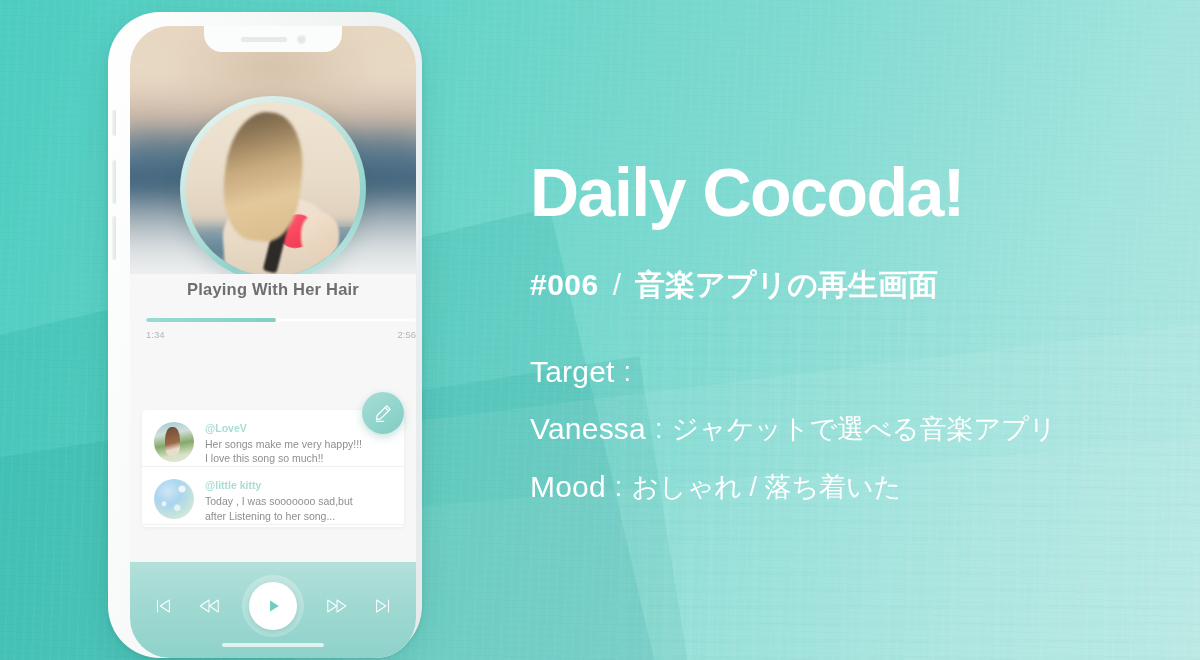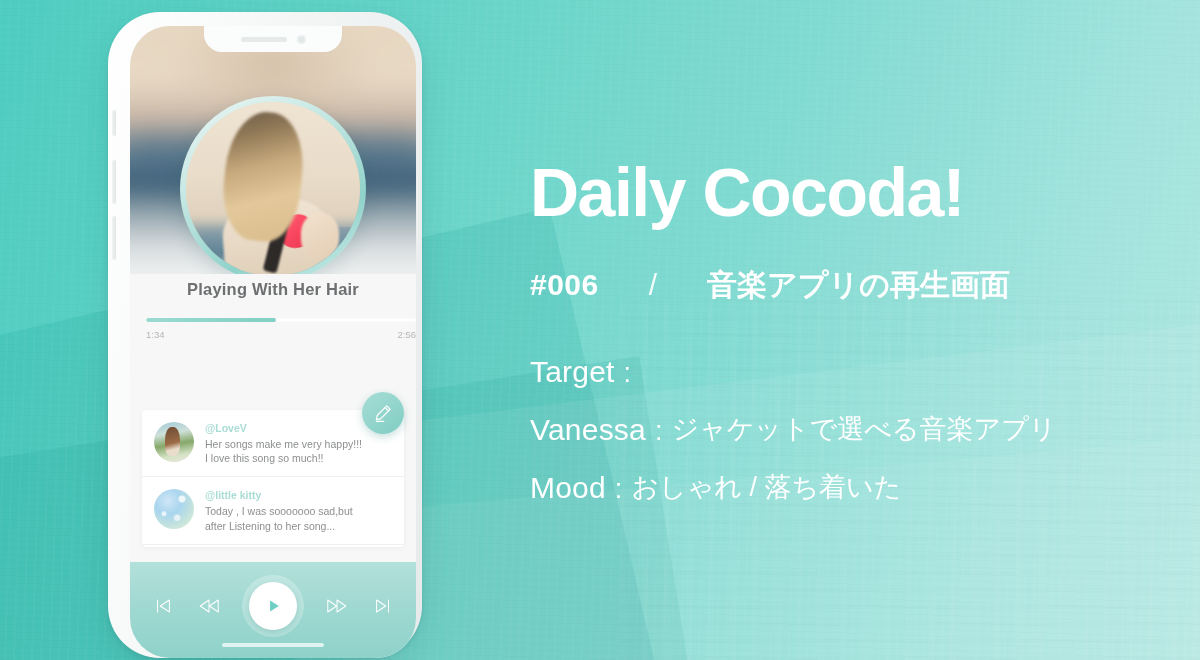--- a/index.html
+++ b/index.html
@@ -263,21 +263,21 @@
     position: absolute; left: 12px; top: 384px;
     width: 262px;
     background: #ffffff;
     border-radius: 4px;
     box-shadow: 0 1px 4px rgba(0,0,0,0.05);
     overflow: hidden;
     padding-bottom: 2px;
   }
   .comment {
     display: flex;
-    padding: 12px 12px 11px 12px;
+    padding: 12px 12px 1px 12px;
     border-bottom: 1px solid #f0f0f0;
   }
   .comment:last-child { border-bottom: 1px solid #f0f0f0; }
   .c-avatar {
     width: 40px; height: 40px; min-width: 40px;
     border-radius: 50%;
     overflow: hidden;
     margin-right: 11px;
     position: relative;
   }
@@ -362,27 +362,27 @@
     font-weight: bold;
     letter-spacing: -1.5px;
     line-height: 1;
     color: #ffffff;
   }
   .subtitle {
     position: absolute; left: 0; top: 265px;
     font-size: 30px;
     font-weight: bold;
     color: #ffffff;
-    display: flex; align-items: baseline; gap: 36px;
+    display: flex; align-items: baseline;
   }
   .sub-num { letter-spacing: .5px; }
   .sub-slash { margin: 0 14px; font-weight: normal; opacity: .92; }
   .meta { position: absolute; left: 0; top: 355px; }
   .meta-row {
-    display: flex; align-items: flex-end;
+    display: flex; align-items: center;
     margin-bottom: 22px;
     white-space: nowrap;
   }
   .meta-label {
     font-size: 30px;
     color: #ffffff;
     letter-spacing: .2px;
   }
   .meta-colon {
     font-size: 27px; color: #ffffff;

